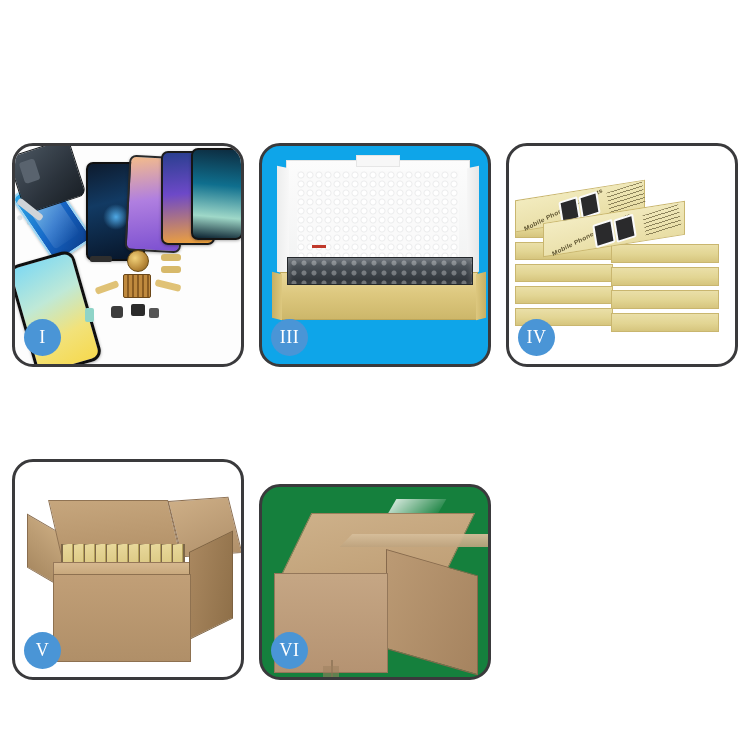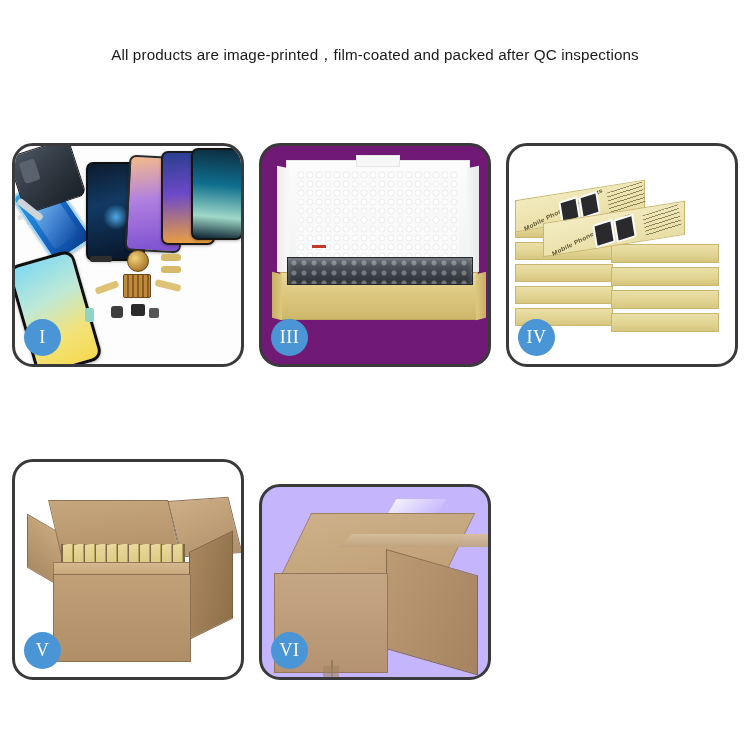--- a/index.html
+++ b/index.html
@@ -161,21 +161,21 @@
     position:absolute;left:50%;bottom:15px;transform:translateX(-50%);
     width:30px;height:11px;border-radius:6px;
     background:rgba(225,228,230,.85);border:1px solid rgba(90,94,98,.5);
   }
   .bw-ear{
     position:absolute;left:50%;top:16px;transform:translateX(-50%);
     width:28px;height:4px;border-radius:2px;background:rgba(110,115,120,.55);
   }
 
   
-  .p3{background:#701a75;}
+  .p3{background:#0ea5e9;}
   .lid{
     position:absolute;left:24px;top:14px;width:182px;height:118px;
     background:linear-gradient(180deg,#fcfcfc,#f1f2f2);
     border:1px solid #e3e4e4;
   }
   .lid:before{content:"";position:absolute;left:-10px;top:6px;width:12px;height:106px;
     background:linear-gradient(90deg,#eceded,#f8f8f8);transform:skewY(12deg);}
   .lid:after{content:"";position:absolute;right:-10px;top:6px;width:12px;height:106px;
     background:linear-gradient(270deg,#e6e7e7,#f6f6f6);transform:skewY(-12deg);}
   .lid-tab{position:absolute;left:50%;top:-6px;transform:translateX(-50%);
@@ -261,21 +261,21 @@
     background:#7d6748;overflow:hidden;
   }
   .ybox{
     position:absolute;top:0;width:9px;height:42px;
     background:linear-gradient(180deg,#e8d89b,#d9c67f 60%,#c2ad63);
     border-right:1px solid #b3a05a;
     transform:skewY(-9deg);
   }
 
   
-  .p6{background:#c4b5fd;margin-top:25px;}
+  .p6{background:#15803d;margin-top:25px;}
   .sc-top{
     position:absolute;left:18px;top:26px;width:162px;height:62px;
     background:linear-gradient(165deg,#cdb089,#bf9f76);
     border:1px solid #9c7f5c;
     transform:skewX(-26deg);transform-origin:left bottom;
   }
   .sc-front{
     position:absolute;left:12px;top:86px;width:112px;height:98px;
     background:linear-gradient(180deg,#c5a684,#b59372);
     border:1px solid #94775a;
@@ -297,21 +297,20 @@
   .sc-tab1{position:absolute;left:48px;top:92px;width:16px;height:16px;background:rgba(156,128,95,.55);}
   .sc-gloss{position:absolute;left:128px;top:12px;width:50px;height:22px;
     background:linear-gradient(120deg,rgba(255,255,255,.8),rgba(255,255,255,0));transform:skewX(-30deg);}
 </style>
 </head>
 <body>
 
 <div class="page">
 
   <div class="header">
-    <div class="subtitle">All products are image-printed，film-coated and packed after QC inspections</div>
   </div>
 
   <div class="grid">
 
     <div class="panel p1">
       <div class="stage">
         <div class="scr s-blue"></div>
         <div class="scr s-black"></div>
         <div class="scr s-orange"></div>
         <div class="scr s-purple"></div>

